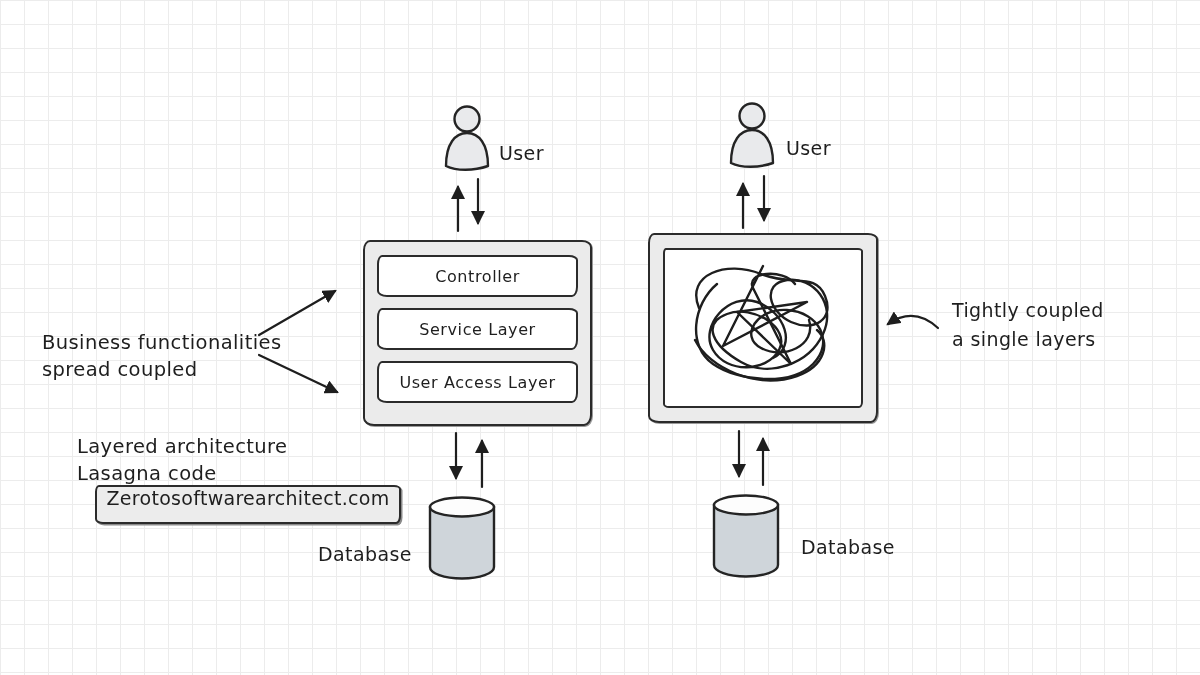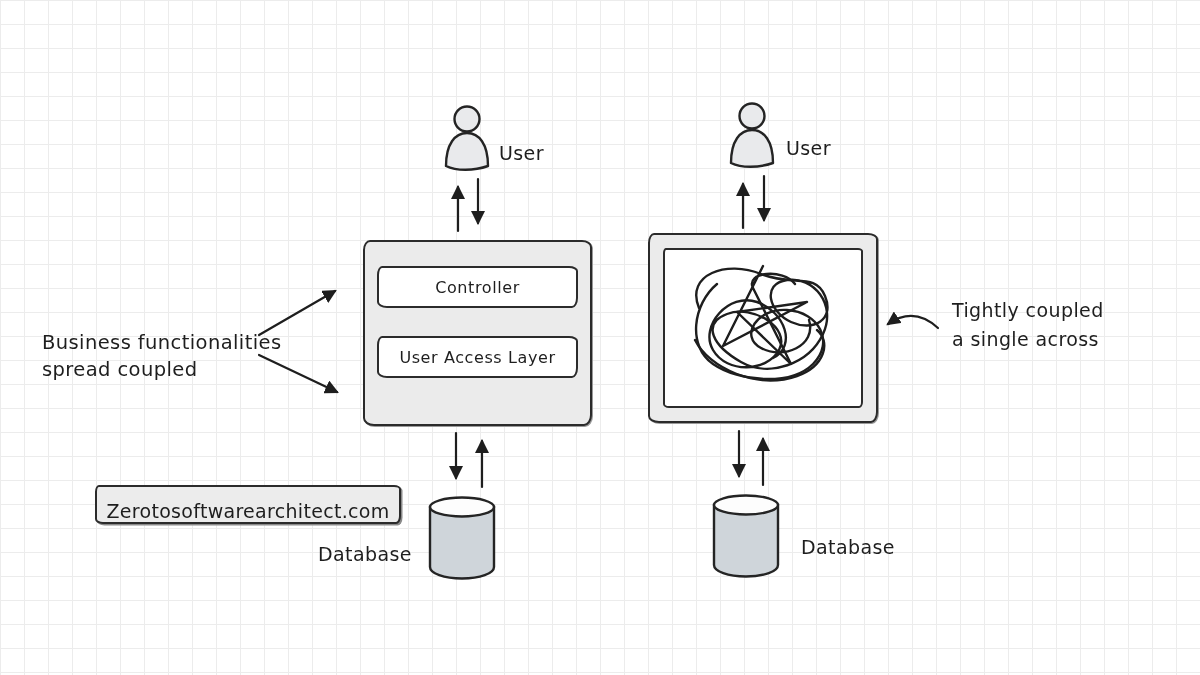--- a/index.html
+++ b/index.html
@@ -26,24 +26,24 @@
     color: #1e1e1e;
   }
   .label-19 { font-size: 19px; }
   .label-20 { font-size: 19.5px; line-height: 27px; margin-top: 41px; }
   
   .arch-box {
     background: #ebebeb;
     border: 2.5px solid #2b2b2b;
     border-radius: 7px 10px 8px 11px / 10px 7px 11px 8px;
     box-shadow: 1px 1px 0 #9a9a9a;
-    padding: 24px 12px;
+    padding: 13px 12px;
     display: flex;
     flex-direction: column;
-    gap: 28px;
+    gap: 11px;
   }
   .layer {
     height: 42px;
     background: #ffffff;
     border: 2px solid #2b2b2b;
     border-radius: 5px 9px 6px 10px / 9px 5px 10px 6px;
     display: flex;
     align-items: center;
     justify-content: center;
     font-size: 16px;
@@ -64,21 +64,21 @@
     border: 2px solid #2b2b2b;
     border-radius: 3px 5px 4px 6px / 5px 3px 6px 4px;
     overflow: hidden;
   }
   .brand-box {
     background: #ececec;
     border: 2px solid #2b2b2b;
     border-radius: 4px 7px 5px 8px / 7px 4px 8px 5px;
     box-shadow: 1.5px 1.5px 0 #8a8a8a;
     display: flex;
-    align-items: flex-end;
+    align-items: flex-start;
     justify-content: center;
     font-size: 19px;
     letter-spacing: 0.3px;
   }
   .ann-line { display: block; }
   svg { display: block; overflow: visible; }
   .ink-line { stroke: #1e1e1e; stroke-width: 2.2; stroke-linecap: round; fill: none; }
   .scribble { stroke: #1e1e1e; stroke-width: 2.4; fill: none; stroke-linecap: round; stroke-linejoin: round; }
   .user-shape { fill: #e9eaec; stroke: #242424; stroke-width: 2.4; stroke-linejoin: round; }
   .cyl-body { fill: #cfd5da; stroke: #242424; stroke-width: 2.4; }
@@ -104,20 +104,23 @@
   <div class="abs hand label-19" style="left:499px; top:142px;">User</div>
 
   <svg class="abs" style="left:447px; top:177px;" width="42" height="56">
     <line class="ink-line" x1="11" y1="54" x2="11" y2="10" marker-end="url(#ah)"></line>
     <line class="ink-line" x1="31" y1="2" x2="31" y2="46" marker-end="url(#ah)"></line>
   </svg>
 
   <div class="abs arch-box" style="left:363px; top:240px; width:229px; height:186px;">
     <div class="layer">
       <span>Controller</span>
+    </div>
+    <div class="layer">
+      <span>Service Layer</span>
     </div>
     <div class="layer">
       <span>User Access Layer</span>
     </div>
   </div>
 
   <svg class="abs" style="left:444px; top:431px;" width="46" height="58">
     <line class="ink-line" x1="12" y1="2" x2="12" y2="47" marker-end="url(#ah)"></line>
     <line class="ink-line" x1="38" y1="56" x2="38" y2="10" marker-end="url(#ah)"></line>
   </svg>
@@ -164,27 +167,31 @@
   <div class="abs hand label-20" style="left:42px; top:288px;">
     <span class="ann-line">Business functionalities</span>
     <span class="ann-line">spread coupled</span>
   </div>
 
   <svg class="abs" style="left:253px; top:280px;" width="105" height="125">
     <line class="ink-line" x1="6" y1="55" x2="82" y2="11" marker-end="url(#ah)"></line>
     <line class="ink-line" x1="6" y1="75" x2="84" y2="112" marker-end="url(#ah)"></line>
   </svg>
 
+  <div class="abs hand label-20" style="left:77px; top:392px;">
+    <span class="ann-line">Layered architecture</span>
+    <span class="ann-line">Lasagna code</span>
+  </div>
 
   <div class="abs brand-box hand" style="left:95px; top:485px; width:306px; height:39px;">
     <span>Zerotosoftwarearchitect.com</span>
   </div>
 
   <svg class="abs" style="left:880px; top:302px;" width="64" height="36">
     <path class="ink-line" d="M58 26 Q34 4 8 22" marker-end="url(#ah)"></path>
   </svg>
 
   <div class="abs hand" style="left:952px; top:296px; font-size:19px; line-height:29px;">
     <span class="ann-line">Tightly coupled</span>
-    <span class="ann-line">a single across</span>
+    <span class="ann-line">a single layers</span>
   </div>
 
 </div>
 
 </body></html>

